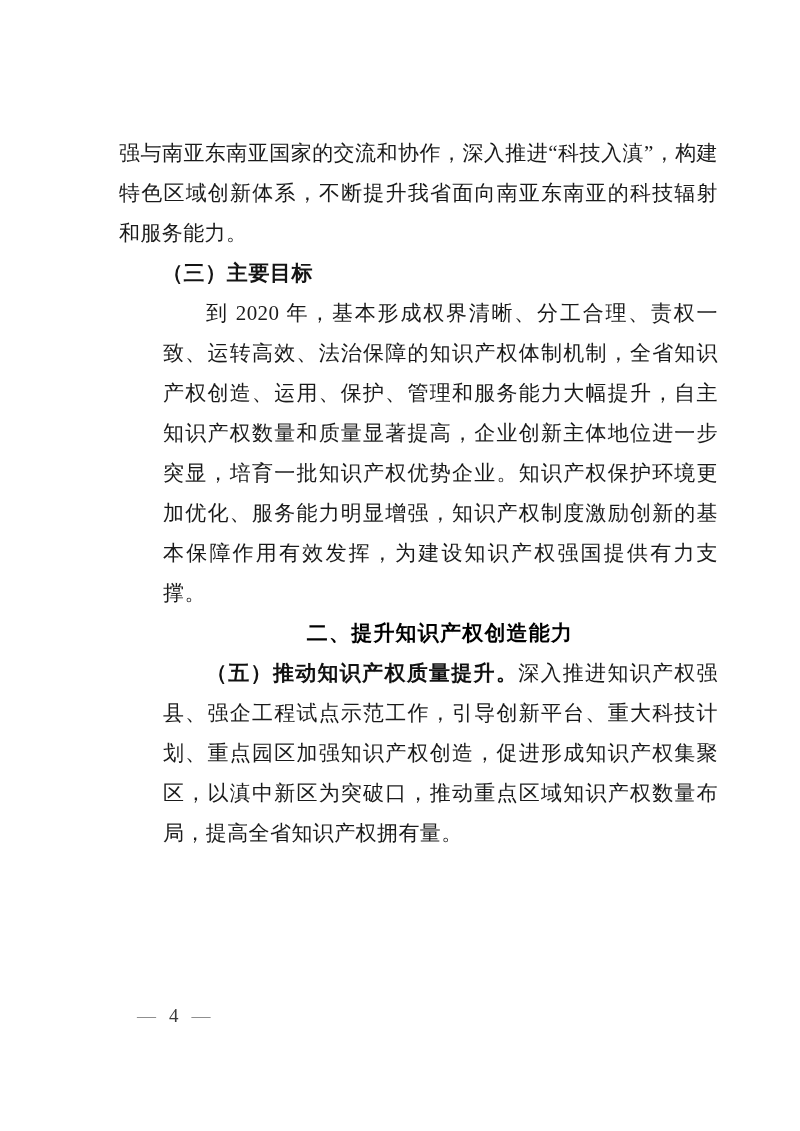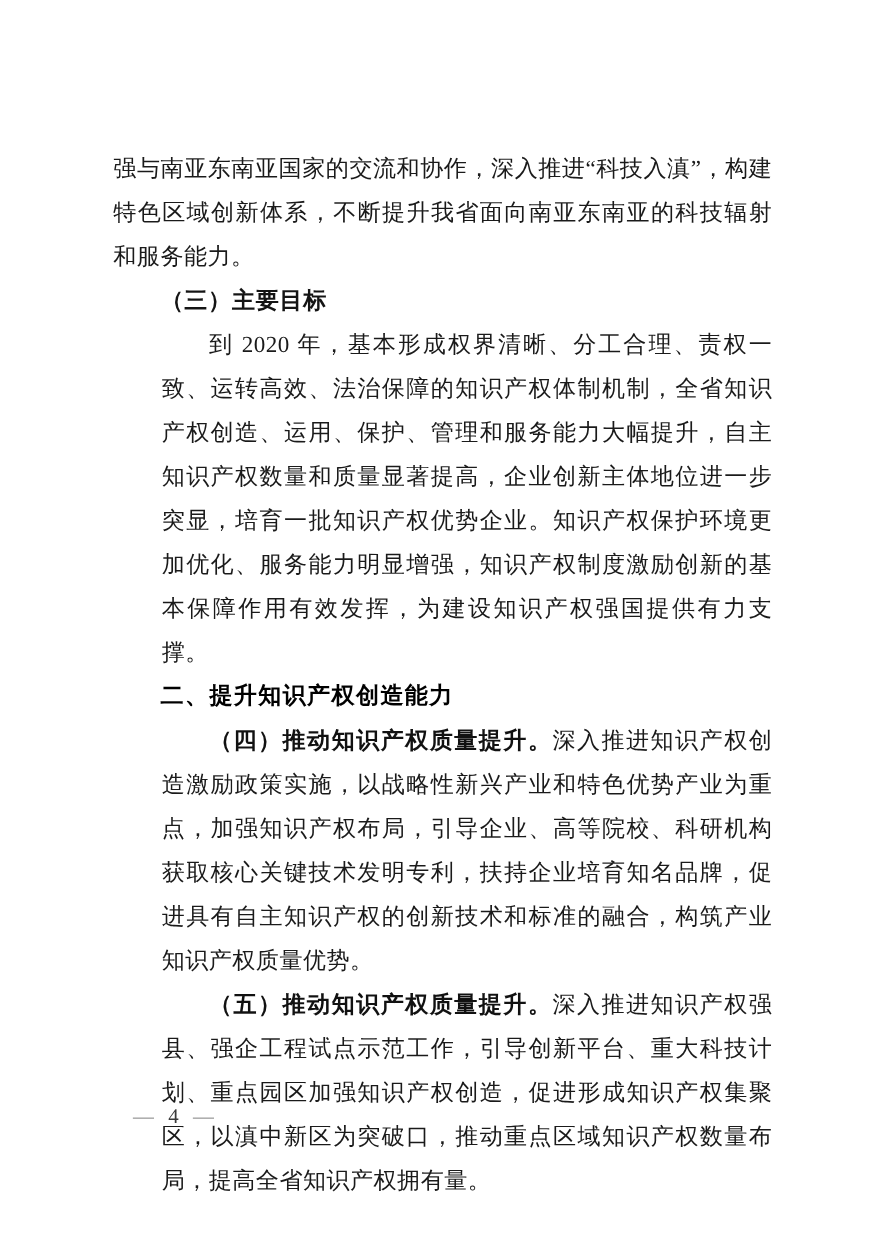--- a/index.html
+++ b/index.html
@@ -9,21 +9,21 @@
   body {
     width: 800px;
     height: 1131px;
     background: #ffffff;
     position: relative;
     overflow: hidden;
     font-family: "Liberation Serif", serif;
   }
   .page {
     position: absolute;
-    left: 0; top: 0;
+    left: 16px; top: 0;
     width: 720px;
     height: 1131px;
     background: #ffffff;
   }
   .text-block {
     position: absolute;
     left: 103px;
     top: 133px;
     width: 599px;
   }
@@ -53,20 +53,21 @@
   }
   .section-heading {
     margin: 0;
     font-size: 21px;
     line-height: 40px;
     letter-spacing: 1.2px;
     color: #000000;
     font-weight: bold;
     text-indent: 43px;
     font-family: "Liberation Sans", sans-serif;
+    text-align: center;
   }
   .lead {
     font-weight: bold;
     color: #111111;
   }
   .page-footer {
     position: absolute;
     left: 121px;
     top: 1003px;
     display: inline-flex;
@@ -91,21 +92,20 @@
   <div class="text-block">
 
     <p class="para">强与南亚东南亚国家的交流和协作，深入推进“科技入滇”，构建特色区域创新体系，不断提升我省面向南亚东南亚的科技辐射和服务能力。</p>
 
     <p class="subheading">（三）主要目标</p>
 
     <p class="para indent">到 2020 年，基本形成权界清晰、分工合理、责权一致、运转高效、法治保障的知识产权体制机制，全省知识产权创造、运用、保护、管理和服务能力大幅提升，自主知识产权数量和质量显著提高，企业创新主体地位进一步突显，培育一批知识产权优势企业。知识产权保护环境更加优化、服务能力明显增强，知识产权制度激励创新的基本保障作用有效发挥，为建设知识产权强国提供有力支撑。</p>
 
     <p class="section-heading">二、提升知识产权创造能力</p>
 
-    <p class="para indent"><span class="lead">（四）推动知识产权质量提升。</span><span>深入推进知识产权创造激励政策实施，以战略性新兴产业和特色优势产业为重点，加强知识产权布局，引导企业、高等院校、科研机构获取核心关键技术发明专利，扶持企业培育知名品牌，促进具有自主知识产权的创新技术和标准的融合，构筑产业知识产权质量优势。</span></p>
 
     <p class="para indent"><span class="lead">（五）推动知识产权质量提升。</span><span>深入推进知识产权强县、强企工程试点示范工作，引导创新平台、重大科技计划、重点园区加强知识产权创造，促进形成知识产权集聚区，以滇中新区为突破口，推动重点区域知识产权数量布局，提高全省知识产权拥有量。</span></p>
 
   </div>
 
   <div class="page-footer">
     <span class="footer-dash">—</span>
     <span class="footer-num">4</span>
     <span class="footer-dash">—</span>
   </div>

